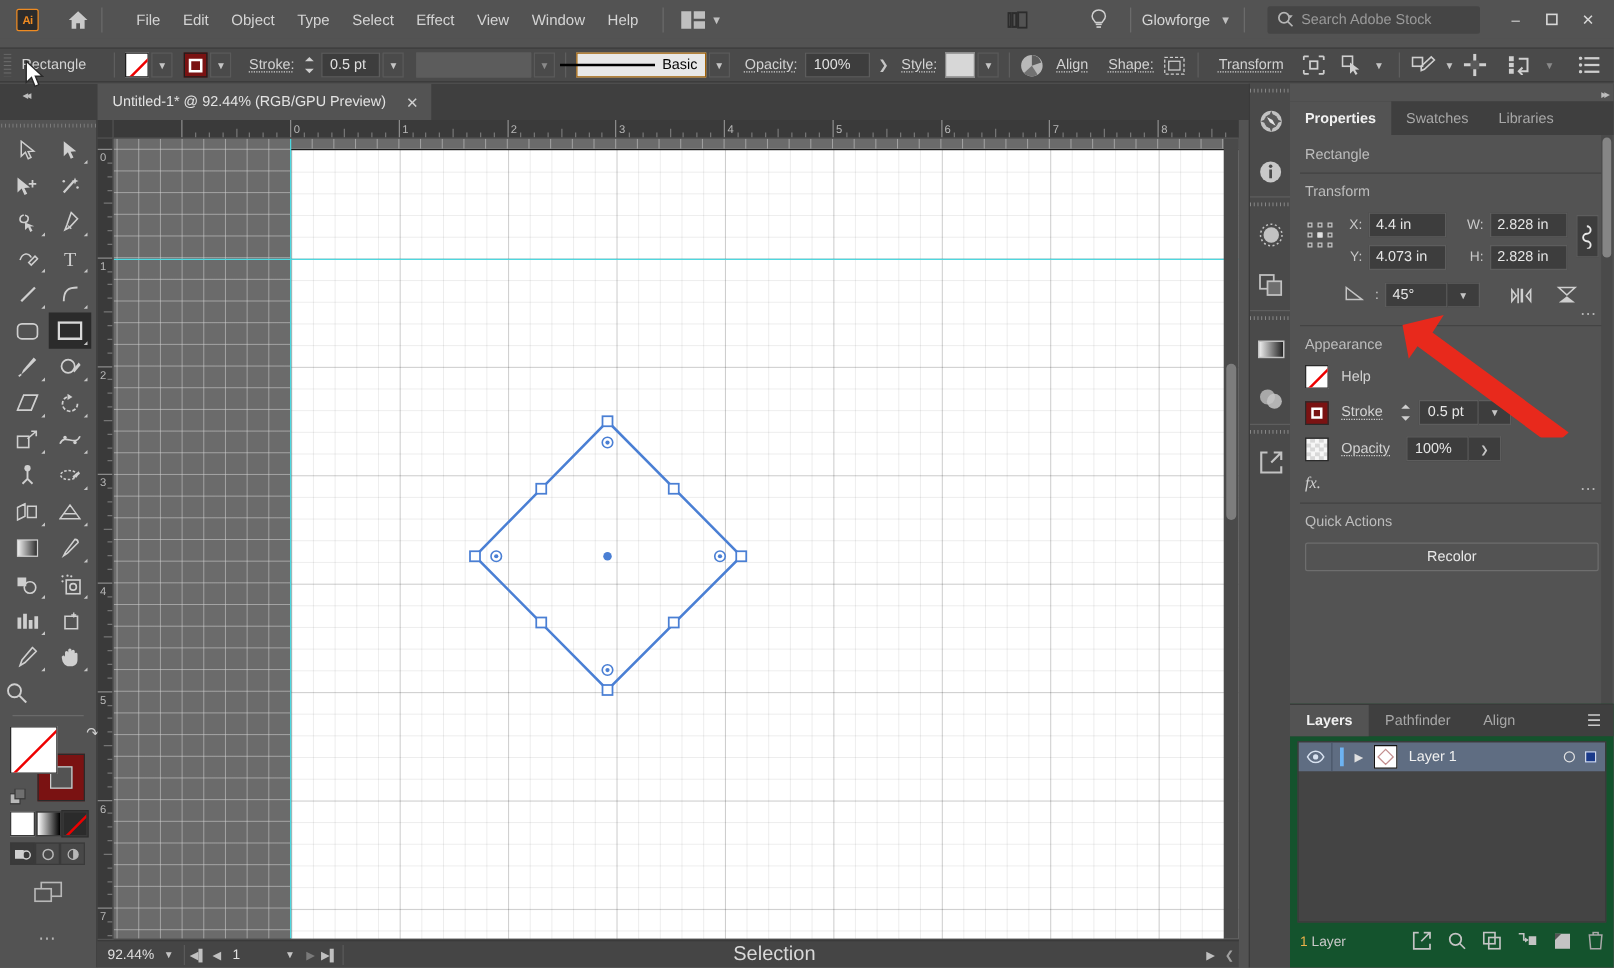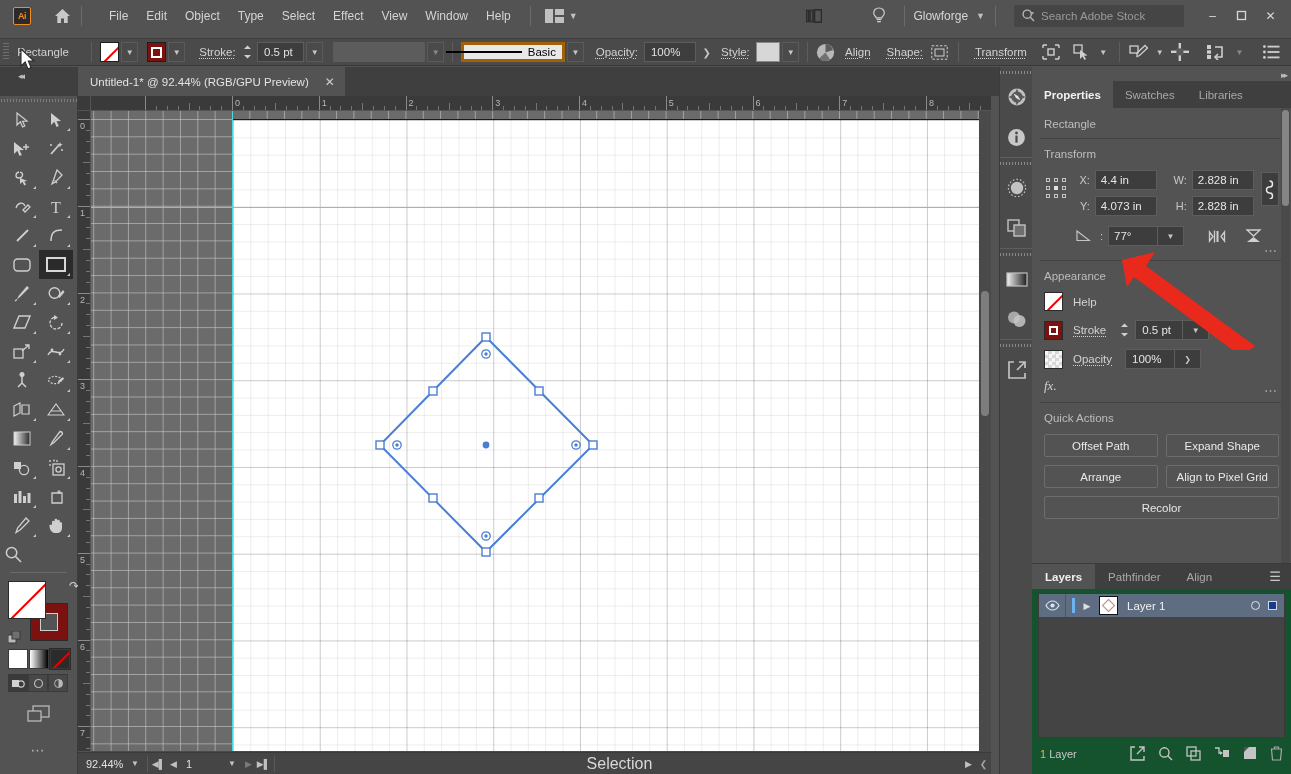--- a/index.html
+++ b/index.html
@@ -71,21 +71,21 @@
   .swatch-stroke i{width:11px;height:11px;border:2px solid #fff;background:#7a1212;display:block;}
   .dd-arrow {
     width:19px;height:20px;background:#4a4a4a;display:flex;align-items:center;justify-content:center;
     color:#c5c5c5;font-size:8px; border:1px solid #5a5a5a; margin-left:2px;
   }
   .spin { width:13px;height:20px;display:flex;flex-direction:column;align-items:center;justify-content:center;gap:1px;margin-left:6px;}
   .field {
     height:20px; background:#3d3d3d; border:1px solid #5d5d5d; color:#e0e0e0;
     display:flex; align-items:center; padding:0 6px; font-size:11.5px;
   }
-  .field.basic { background:#e8e8e8; color:#000; border:3px solid #a16207; }
+  .field.basic { background:#e8e8e8; color:#000; border:1px solid #a16207; }
   .strokeline { flex:1; height:2px; background:#000; margin-right:6px; min-width:76px;}
   .disabledfield { background:#5c5c5c; border:1px solid #5c5c5c; width:105px; height:20px;}
   .circ-icon{ width:20px;height:20px;border-radius:50%;display:flex;align-items:center;justify-content:center; }
   .cb-icon { width:24px; height:22px; display:flex; align-items:center; justify-content:center; }
 
   
   #tabbar {
     position:absolute; left:0; top:67px; width:1291px; height:29px; background:#3f3f3f;
   }
   .doctab {
@@ -1041,21 +1041,21 @@
             </svg>
         </div>
       </div>
       <div class="xf-row" style="margin-top:4px;margin-left:32px">
         <span style="margin-right:6px">
           <svg width="15" height="13" viewBox="0 0 15 13">
               <path d="M1 11.5 L13.5 11.5 L1 2 Z" fill="none" stroke="#c4c4c4" stroke-width="1.2"></path>
             </svg>
         </span>
         <span class="xf-lbl" style="width:6px;margin-right:5px">:</span>
-        <span class="xf-input" style="width:50px">77°</span>
+        <span class="xf-input" style="width:50px">45°</span>
         <span class="angle-dd">▼</span>
         <span class="flip-ico" style="margin-left:22px">
           <svg width="18" height="15" viewBox="0 0 18 15">
               <path d="M6.5 1.5 L6.5 13.5 M1.5 3 L5 7.5 L1.5 12 Z M16.5 3 L13 7.5 L16.5 12 Z" fill="none" stroke="#cfcfcf" stroke-width="1.3"></path>
               <rect x="8.5" y="2" width="2" height="11" fill="#cfcfcf"></rect>
             </svg>
         </span>
         <span class="flip-ico" style="margin-left:14px">
           <svg width="17" height="16" viewBox="0 0 17 16">
               <path d="M2 2 L15 2 L8.5 8 Z" fill="none" stroke="#cfcfcf" stroke-width="1.3"></path>
@@ -1093,26 +1093,20 @@
         <span class="ap-val" style="width:50px;margin-left:13px">100%</span>
         <span class="angle-dd">❯</span>
       </div>
       <div style="font-family:'Liberation Serif',serif;font-style:italic;font-size:13px;color:#d0d0d0;margin-top:6px">fx.</div>
       <div class="ellipsis" style="bottom:4px">⋯</div>
     </div>
     <div class="psec-div"></div>
 
     <div class="psec">
       <div class="psec-title">Quick Actions</div>
-      <div class="qa-grid">
-        <div class="qa-btn">Offset Path</div>
-        <div class="qa-btn">Expand Shape</div>
-        <div class="qa-btn">Arrange</div>
-        <div class="qa-btn">Align to Pixel Grid</div>
-      </div>
       <div class="qa-btn" style="margin-top:8px">Recolor</div>
     </div>
 
     <div class="pscroll" style="top:41px;height:516px">
       <div class="pthumb" style="top:2px;height:96px"></div>
     </div>
   </div>
 
   <div id="layerspanel">
     <div class="lp-tabs">

